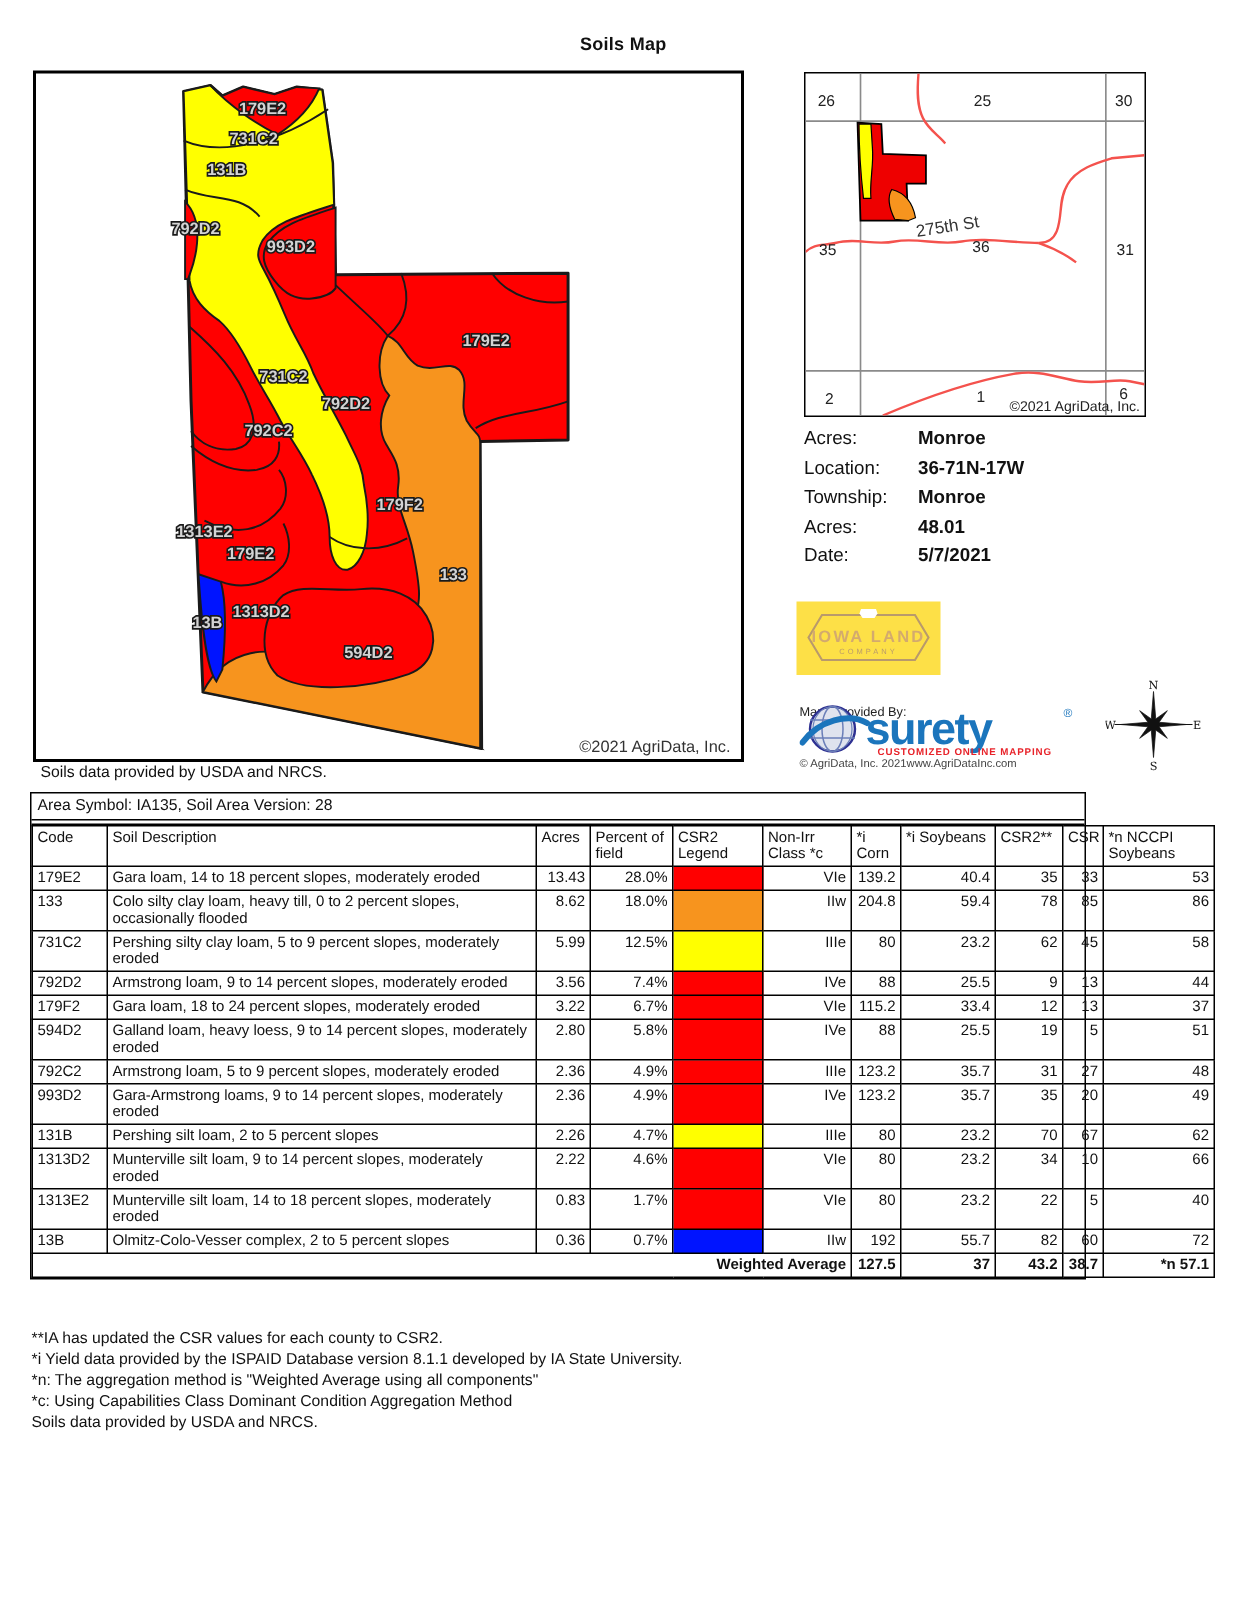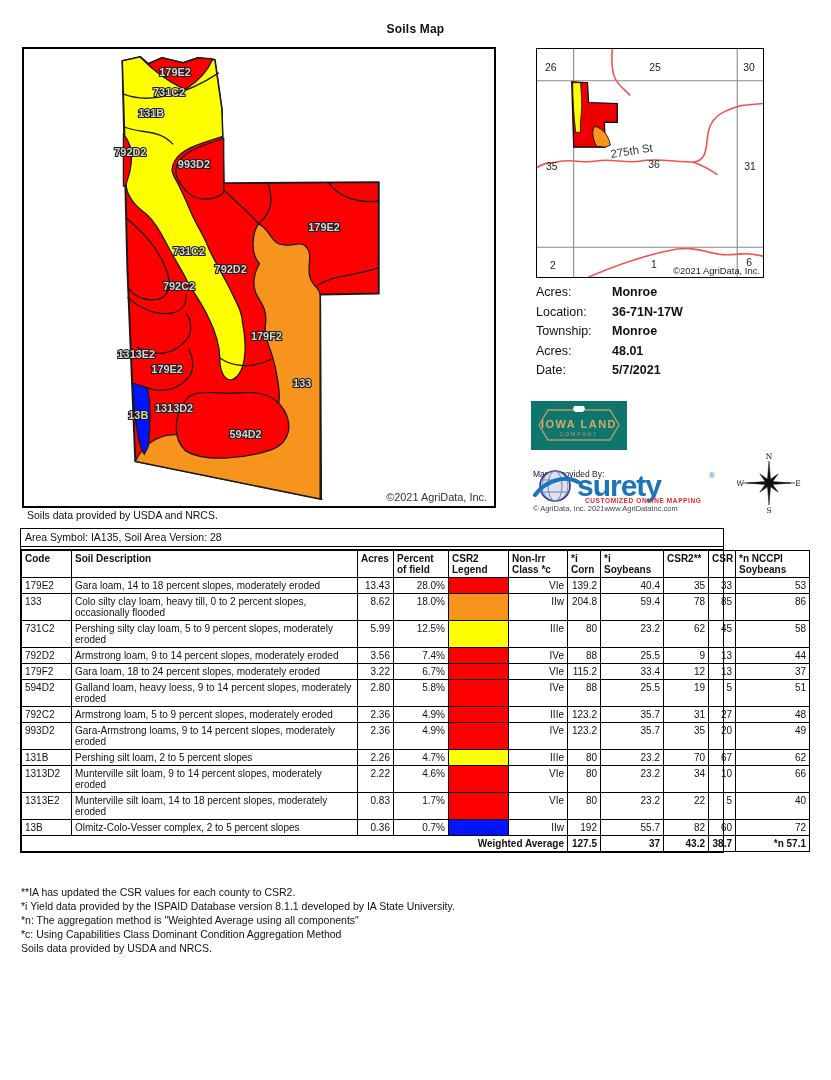--- a/index.html
+++ b/index.html
@@ -18,36 +18,36 @@
   .locator-box { position:absolute; left:536px; top:48px; width:228px; height:230px;
                  border:1.5px solid #000; background:#fff; }
   .locator-box svg { display:block; width:100%; height:100%; }
 
   .info-block { position:absolute; left:536px; top:283px; width:240px; font-size:12.5px; }
   .info-row { display:flex; height:19.5px; line-height:19.5px; }
   .info-row .lbl { width:76px; }
   .info-row .val { font-weight:bold; }
 
   .iowa-land { position:absolute; left:531px; top:401px; width:96px; height:49px;
-               background:#0f766e; display:flex; align-items:center; justify-content:center; }
+               background:#fde047; display:flex; align-items:center; justify-content:center; }
   .iowa-land svg { display:block; }
 
   .maps-provided { position:absolute; left:533px; top:458px; font-size:8.5px; color:#222;margin-top:11px; }
   .surety { position:absolute; left:533px; top:468px; width:190px; height:36px; }
   .surety-bottom { position:absolute; left:533px; top:504px; width:186px; display:flex;
                    font-size:7.5px; color:#444; }
 
   .compass { position:absolute; left:737px; top:452px; width:64px; height:62px; }
 
   .table-wrap { position:absolute; left:20px; top:528px; width:704px; border:1.5px solid #000; }
   .area-symbol { font-size:10.5px; padding:2px 4px 3px 4px; border-bottom:1px solid #000; }
   .area-gap { height:3px; border-bottom:1px solid #000; }
   table.soil { border-collapse:collapse; width:100%; font-size:10px; table-layout:fixed; }
   table.soil th, table.soil td { border:1px solid #000; padding:2px 3px; vertical-align:top; }
-  table.soil th { font-weight:bold; text-align:left; height:26px; }
+  table.soil th { font-weight:normal; text-align:left; height:26px; }
   table.soil td.num { text-align:right; }
   table.soil td.code { text-align:left; }
   table.soil tr.wa td { font-weight:bold; text-align:right; border-top:1.5px solid #000; }
 
   .footnotes { position:absolute; left:21px; top:885px; font-size:10.5px; line-height:14px; }
 
   .map-label { font-size:11px; font-weight:bold; fill:#d4d4d4; stroke:#1a1a1a;
                stroke-width:2.2px; paint-order:stroke; text-anchor:middle; }
   .sec-num { font-size:10.5px; fill:#222; text-anchor:middle; }
 </style>

